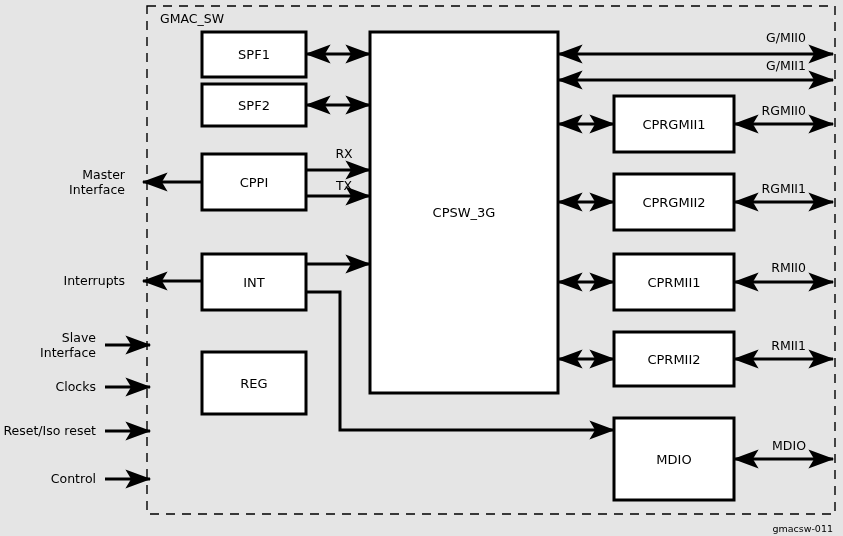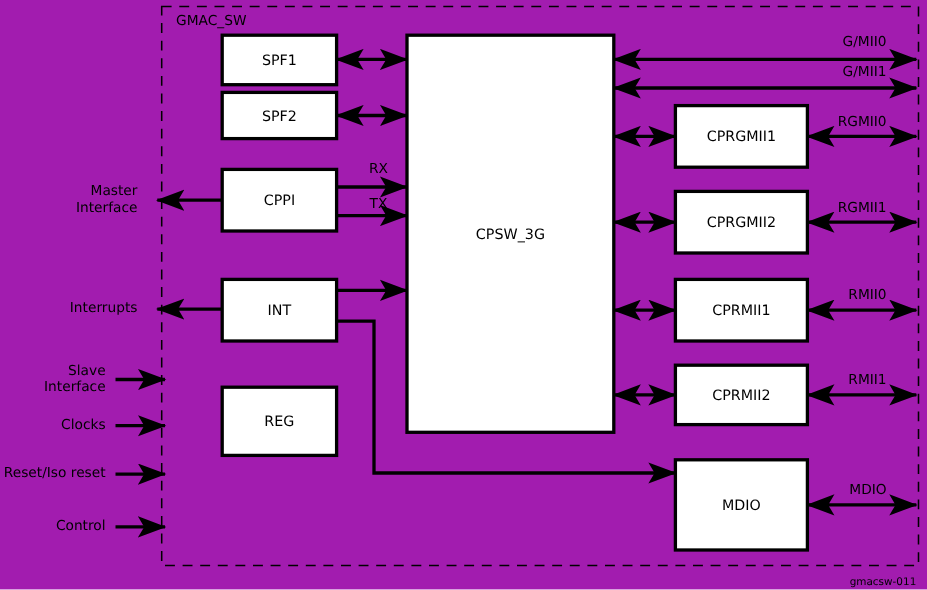--- a/index.html
+++ b/index.html
@@ -4,21 +4,21 @@
 <style>
   html, body {
     margin: 0;
     padding: 0;
     background: #ffffff;
   }
   #diagram-root {
     position: relative;
     width: 843px;
     height: 536px;
-    background: #a21caf;
+    background: #e5e5e5;
     font-family: "DejaVu Sans", sans-serif;
     overflow: hidden;
   }
   svg#diagram-svg {
     position: absolute;
     left: 0;
     top: 0;
     width: 843px;
     height: 536px;
     display: block;

